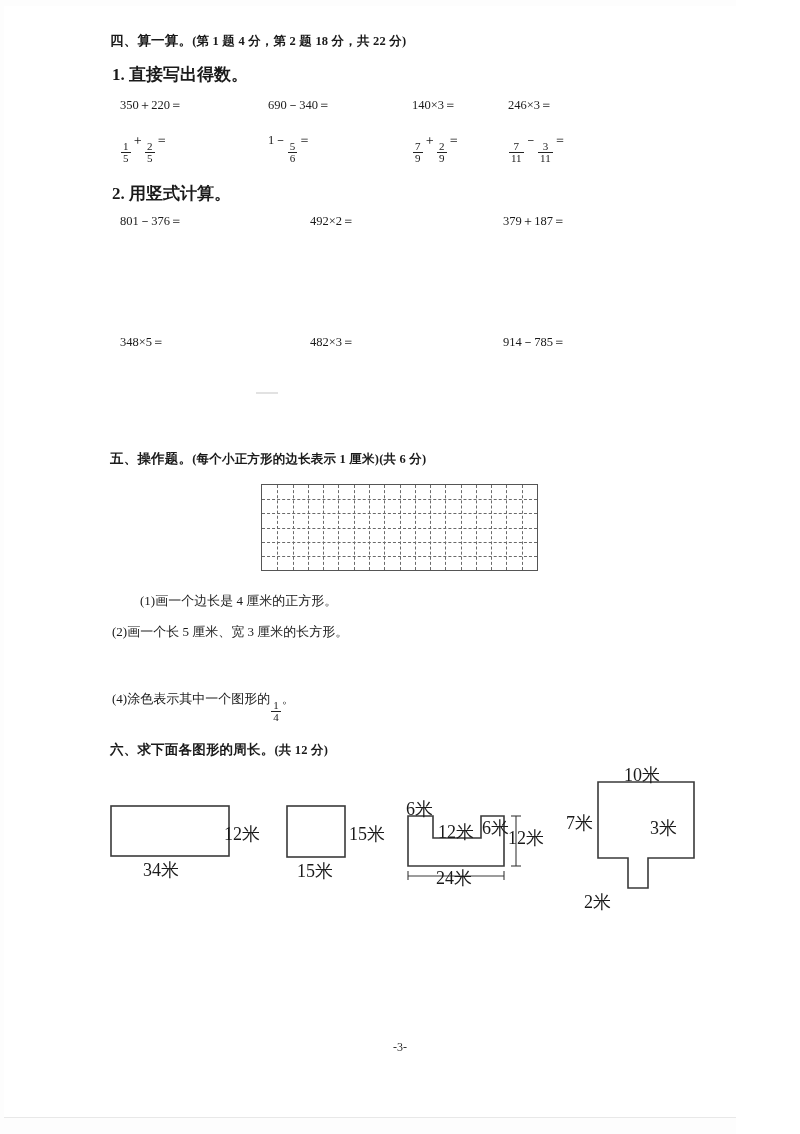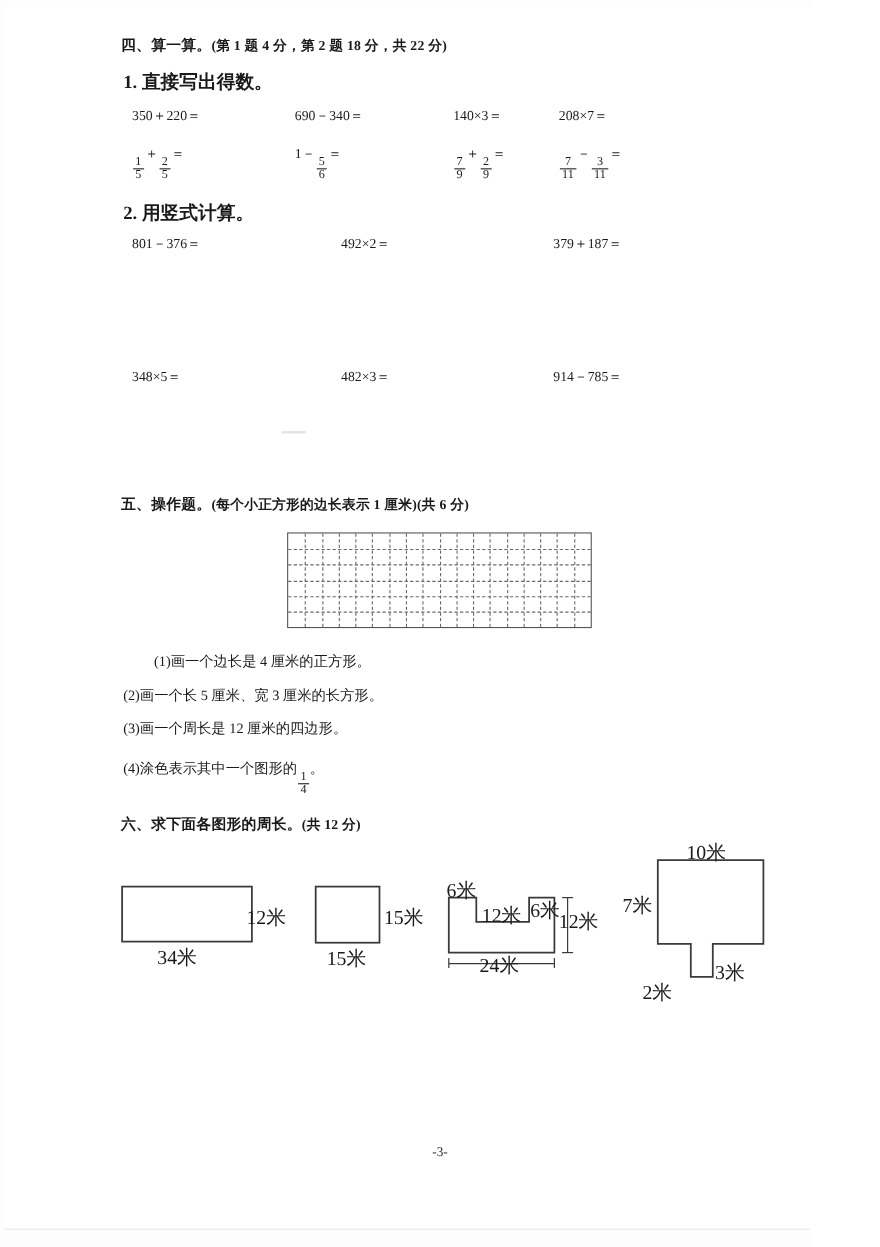--- a/index.html
+++ b/index.html
@@ -136,21 +136,21 @@
 
     <div class="sec-head" style="left:110px; top:32px;">
       <span>四、算一算。</span><span class="paren">(第 1 题 4 分，第 2 题 18 分，共 22 分)</span>
     </div>
 
     <div class="sub-head" style="left:112px; top:63px; font-weight:bold;">1. 直接写出得数。</div>
 
     <div class="expr" style="left:120px; top:97px;">350＋220＝</div>
     <div class="expr" style="left:268px; top:97px;">690－340＝</div>
     <div class="expr" style="left:412px; top:97px;">140×3＝</div>
-    <div class="expr" style="left:508px; top:97px;">208×7＝</div>
+    <div class="expr" style="left:508px; top:97px;">246×3＝</div>
 
     <div class="expr" style="left:120px; top:132px;">
       <span class="frac">
         <span class="num">1</span>
         <span class="den">5</span>
       </span><span>＋</span><span class="frac">
         <span class="num">2</span>
         <span class="den">5</span>
       </span><span>＝</span>
     </div>
@@ -220,21 +220,20 @@
           <div class="gh" style="top: 14.1667px;"></div>
           <div class="gh" style="top: 28.3333px;"></div>
           <div class="gh" style="top: 42.5px;"></div>
           <div class="gh" style="top: 56.6667px;"></div>
           <div class="gh" style="top: 70.8333px;"></div>
         </div>
     </div>
 
     <div class="qline" style="left:112px; top:592px;margin-left:28px;">(1)画一个边长是 4 厘米的正方形。</div>
     <div class="qline" style="left:112px; top:623px;">(2)画一个长 5 厘米、宽 3 厘米的长方形。</div>
-    <div class="qline" style="left:112px; top:653px;">(3)画一个周长是 12 厘米的四边形。</div>
 
     <div class="qline" style="left:112px; top:690px;">
       <span>(4)涂色表示其中一个图形的</span><span class="frac">
         <span class="num">1</span>
         <span class="den">4</span>
       </span><span>。</span>
     </div>
 
     <div class="sec-head" style="left:110px; top:741px;">
       <span>六、求下面各图形的周长。</span><span class="paren">(共 12 分)</span>
@@ -265,19 +264,19 @@
     <div class="shape-label" style="left:438px; top:820px;">12米</div>
     <div class="shape-label" style="left:482px; top:816px;">6米</div>
     <div class="shape-label" style="left:508px; top:826px;">12米</div>
     <div class="shape-label" style="left:436px; top:866px;">24米</div>
 
     <svg class="fig" style="left:596px; top:780px;" width="110" height="120" viewBox="0 0 110 120">
       <path d="M 2 2 L 2 78 L 32 78 L 32 108 L 52 108 L 52 78 L 98 78 L 98 2 Z"></path>
     </svg>
     <div class="shape-label" style="left:624px; top:763px;">10米</div>
     <div class="shape-label" style="left:566px; top:811px;">7米</div>
-    <div class="shape-label" style="left:650px; top:872px;">3米</div>
+    <div class="shape-label" style="left:650px; top:816px;">3米</div>
     <div class="shape-label" style="left:584px; top:890px;">2米</div>
 
     <div id="page-number">-3-</div>
 
   </div>
 </div>
 
 </body></html>

